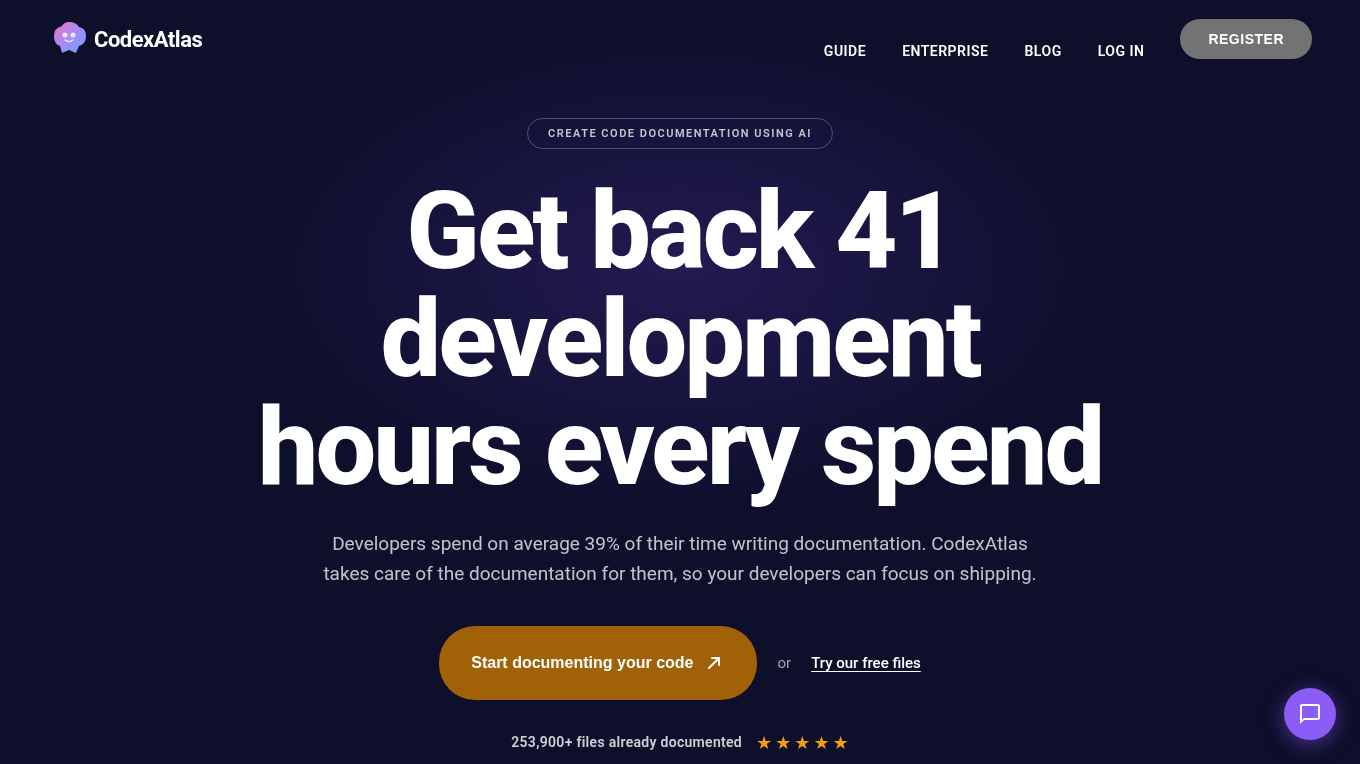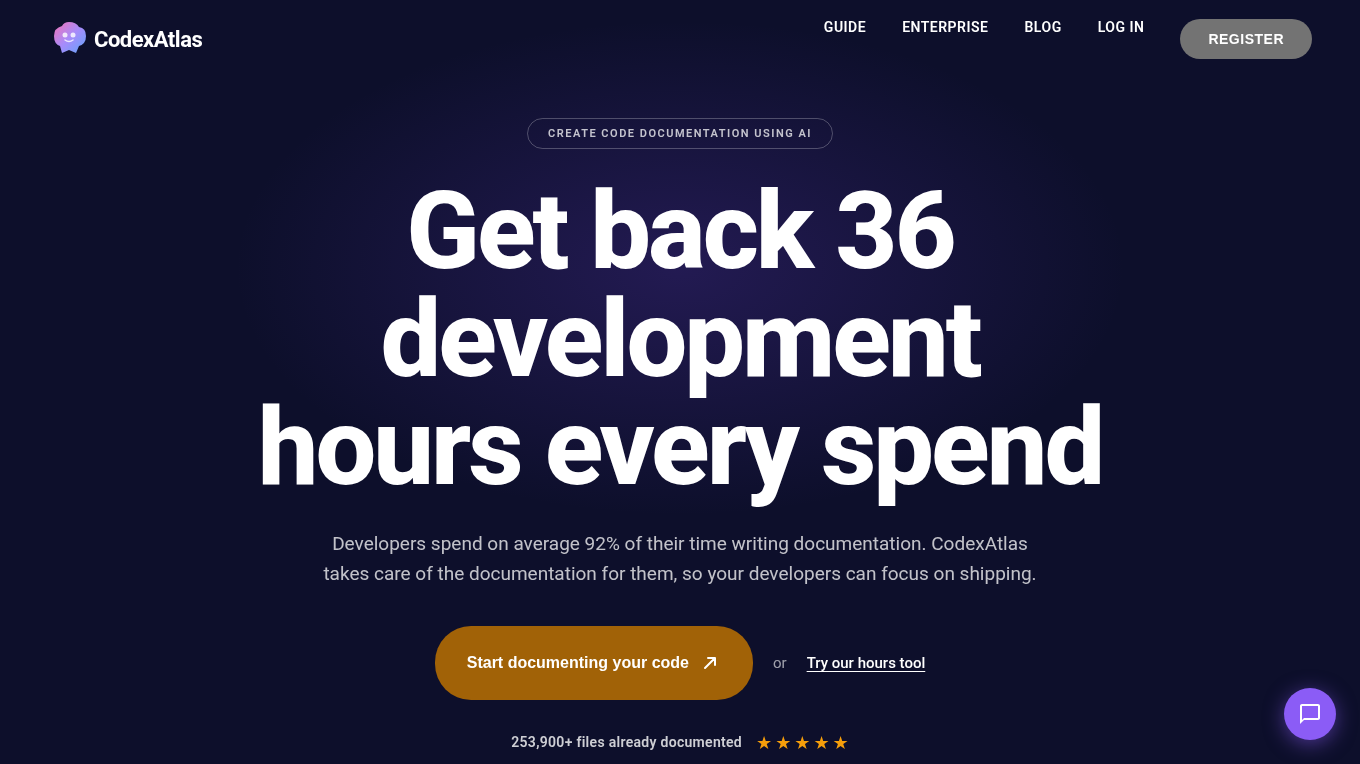--- a/index.html
+++ b/index.html
@@ -40,21 +40,21 @@
 
     .logo-text {
       font-size: 22px;
       font-weight: 700;
       color: #ffffff;
       letter-spacing: -0.5px;
     }
 
     .nav-links {
       display: flex;
-      align-items: flex-start;
+      align-items: flex-end;
       gap: 36px;
     }
 
     .nav-link {
       font-size: 14px;
       font-weight: 600;
       color: #ffffff;
       text-transform: uppercase;
       letter-spacing: 0.5px;
       cursor: pointer;
@@ -258,37 +258,37 @@
     <a class="nav-link">BLOG</a>
     <a class="nav-link">LOG IN</a>
     <button class="register-btn">REGISTER</button>
   </div>
 </nav>
 
 <section class="hero">
   <div class="badge">CREATE CODE DOCUMENTATION USING AI</div>
 
   <h1 class="hero-title">
-    <span>Get back 36 development</span><br>
+    <span>Get back 41 development</span><br>
     <span>hours every spend</span>
   </h1>
 
-  <p class="hero-subtitle">Developers spend on average 92% of their time writing documentation. CodexAtlas takes care of the documentation for them, so your developers can focus on shipping.</p>
+  <p class="hero-subtitle">Developers spend on average 39% of their time writing documentation. CodexAtlas takes care of the documentation for them, so your developers can focus on shipping.</p>
 
   <div class="cta-row">
     <button class="cta-primary">
       <span>Start documenting your code</span>
       <span class="arrow-icon">
         <svg viewBox="0 0 20 20" width="20" height="20" fill="none" xmlns="http://www.w3.org/2000/svg">
           <path d="M5 15 L15 5 M15 5 H8 M15 5 V12" stroke="white" stroke-width="2" stroke-linecap="round" stroke-linejoin="round"></path>
         </svg>
       </span>
     </button>
     <span class="or-text">or</span>
-    <a class="free-tool-link">Try our hours tool</a>
+    <a class="free-tool-link">Try our free files</a>
   </div>
 
   <div class="stats-row">
     <span class="stats-text">253,900+ files already documented</span>
     <div class="stars">
       <span class="star">★</span>
       <span class="star">★</span>
       <span class="star">★</span>
       <span class="star">★</span>
       <span class="star">★</span>

